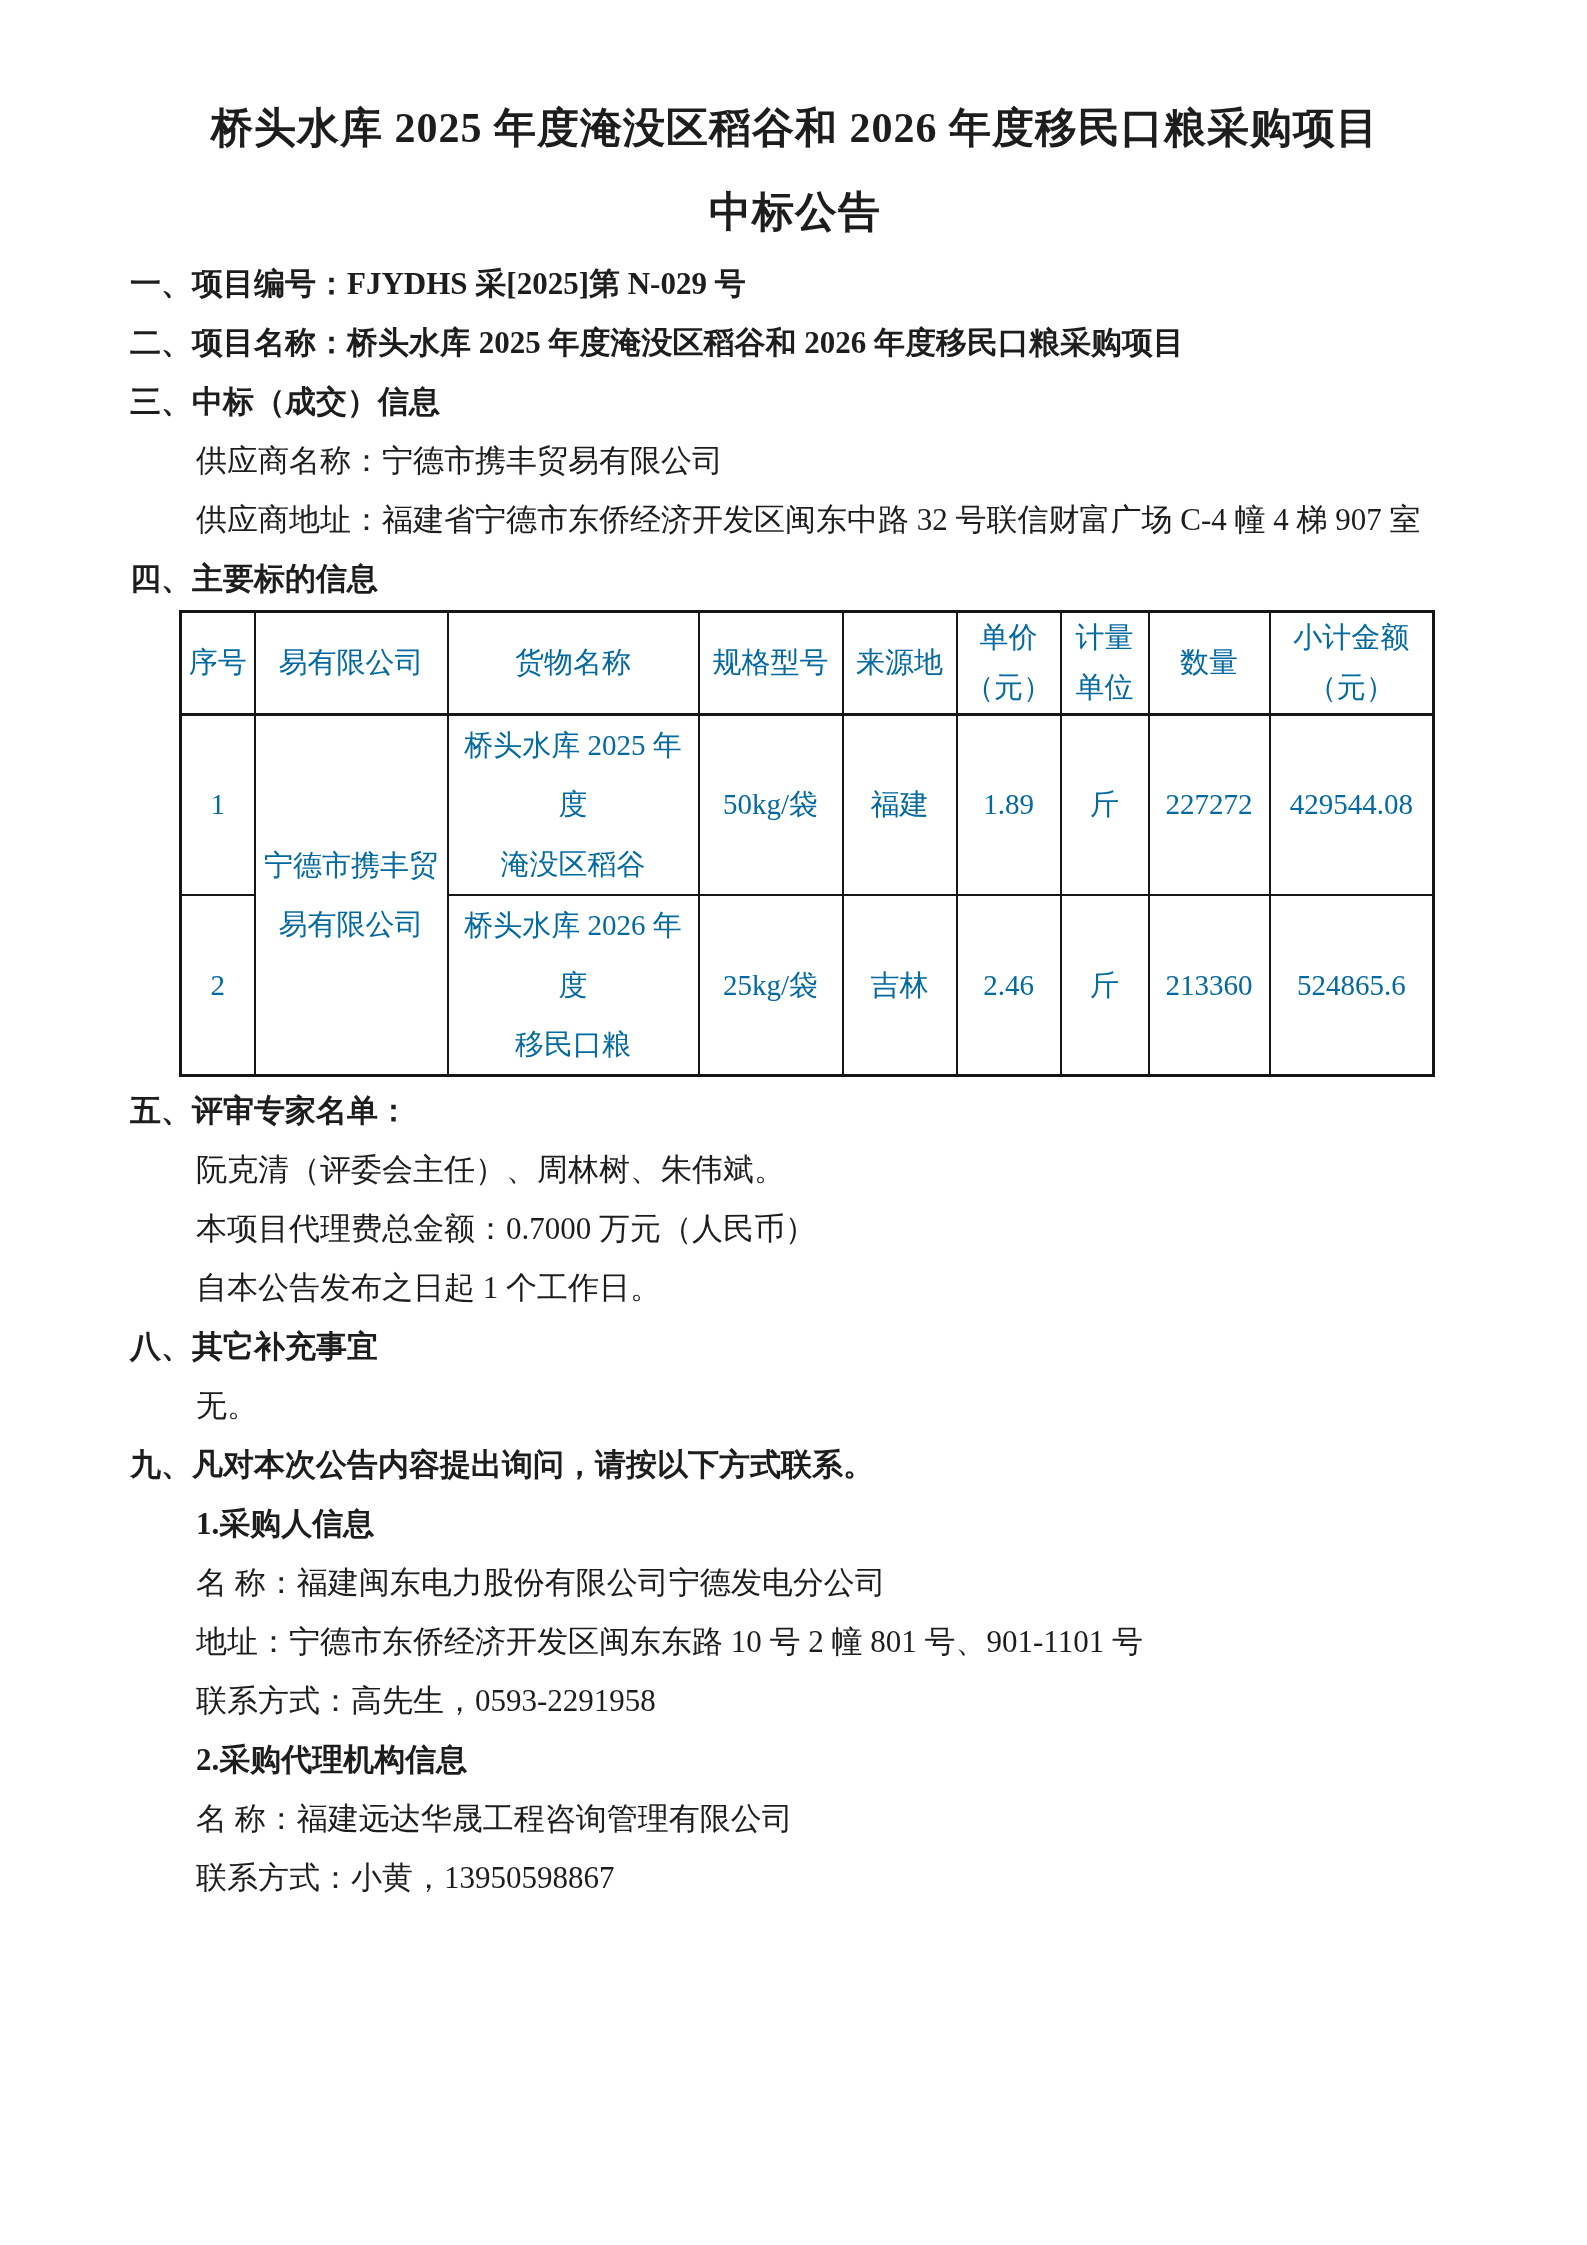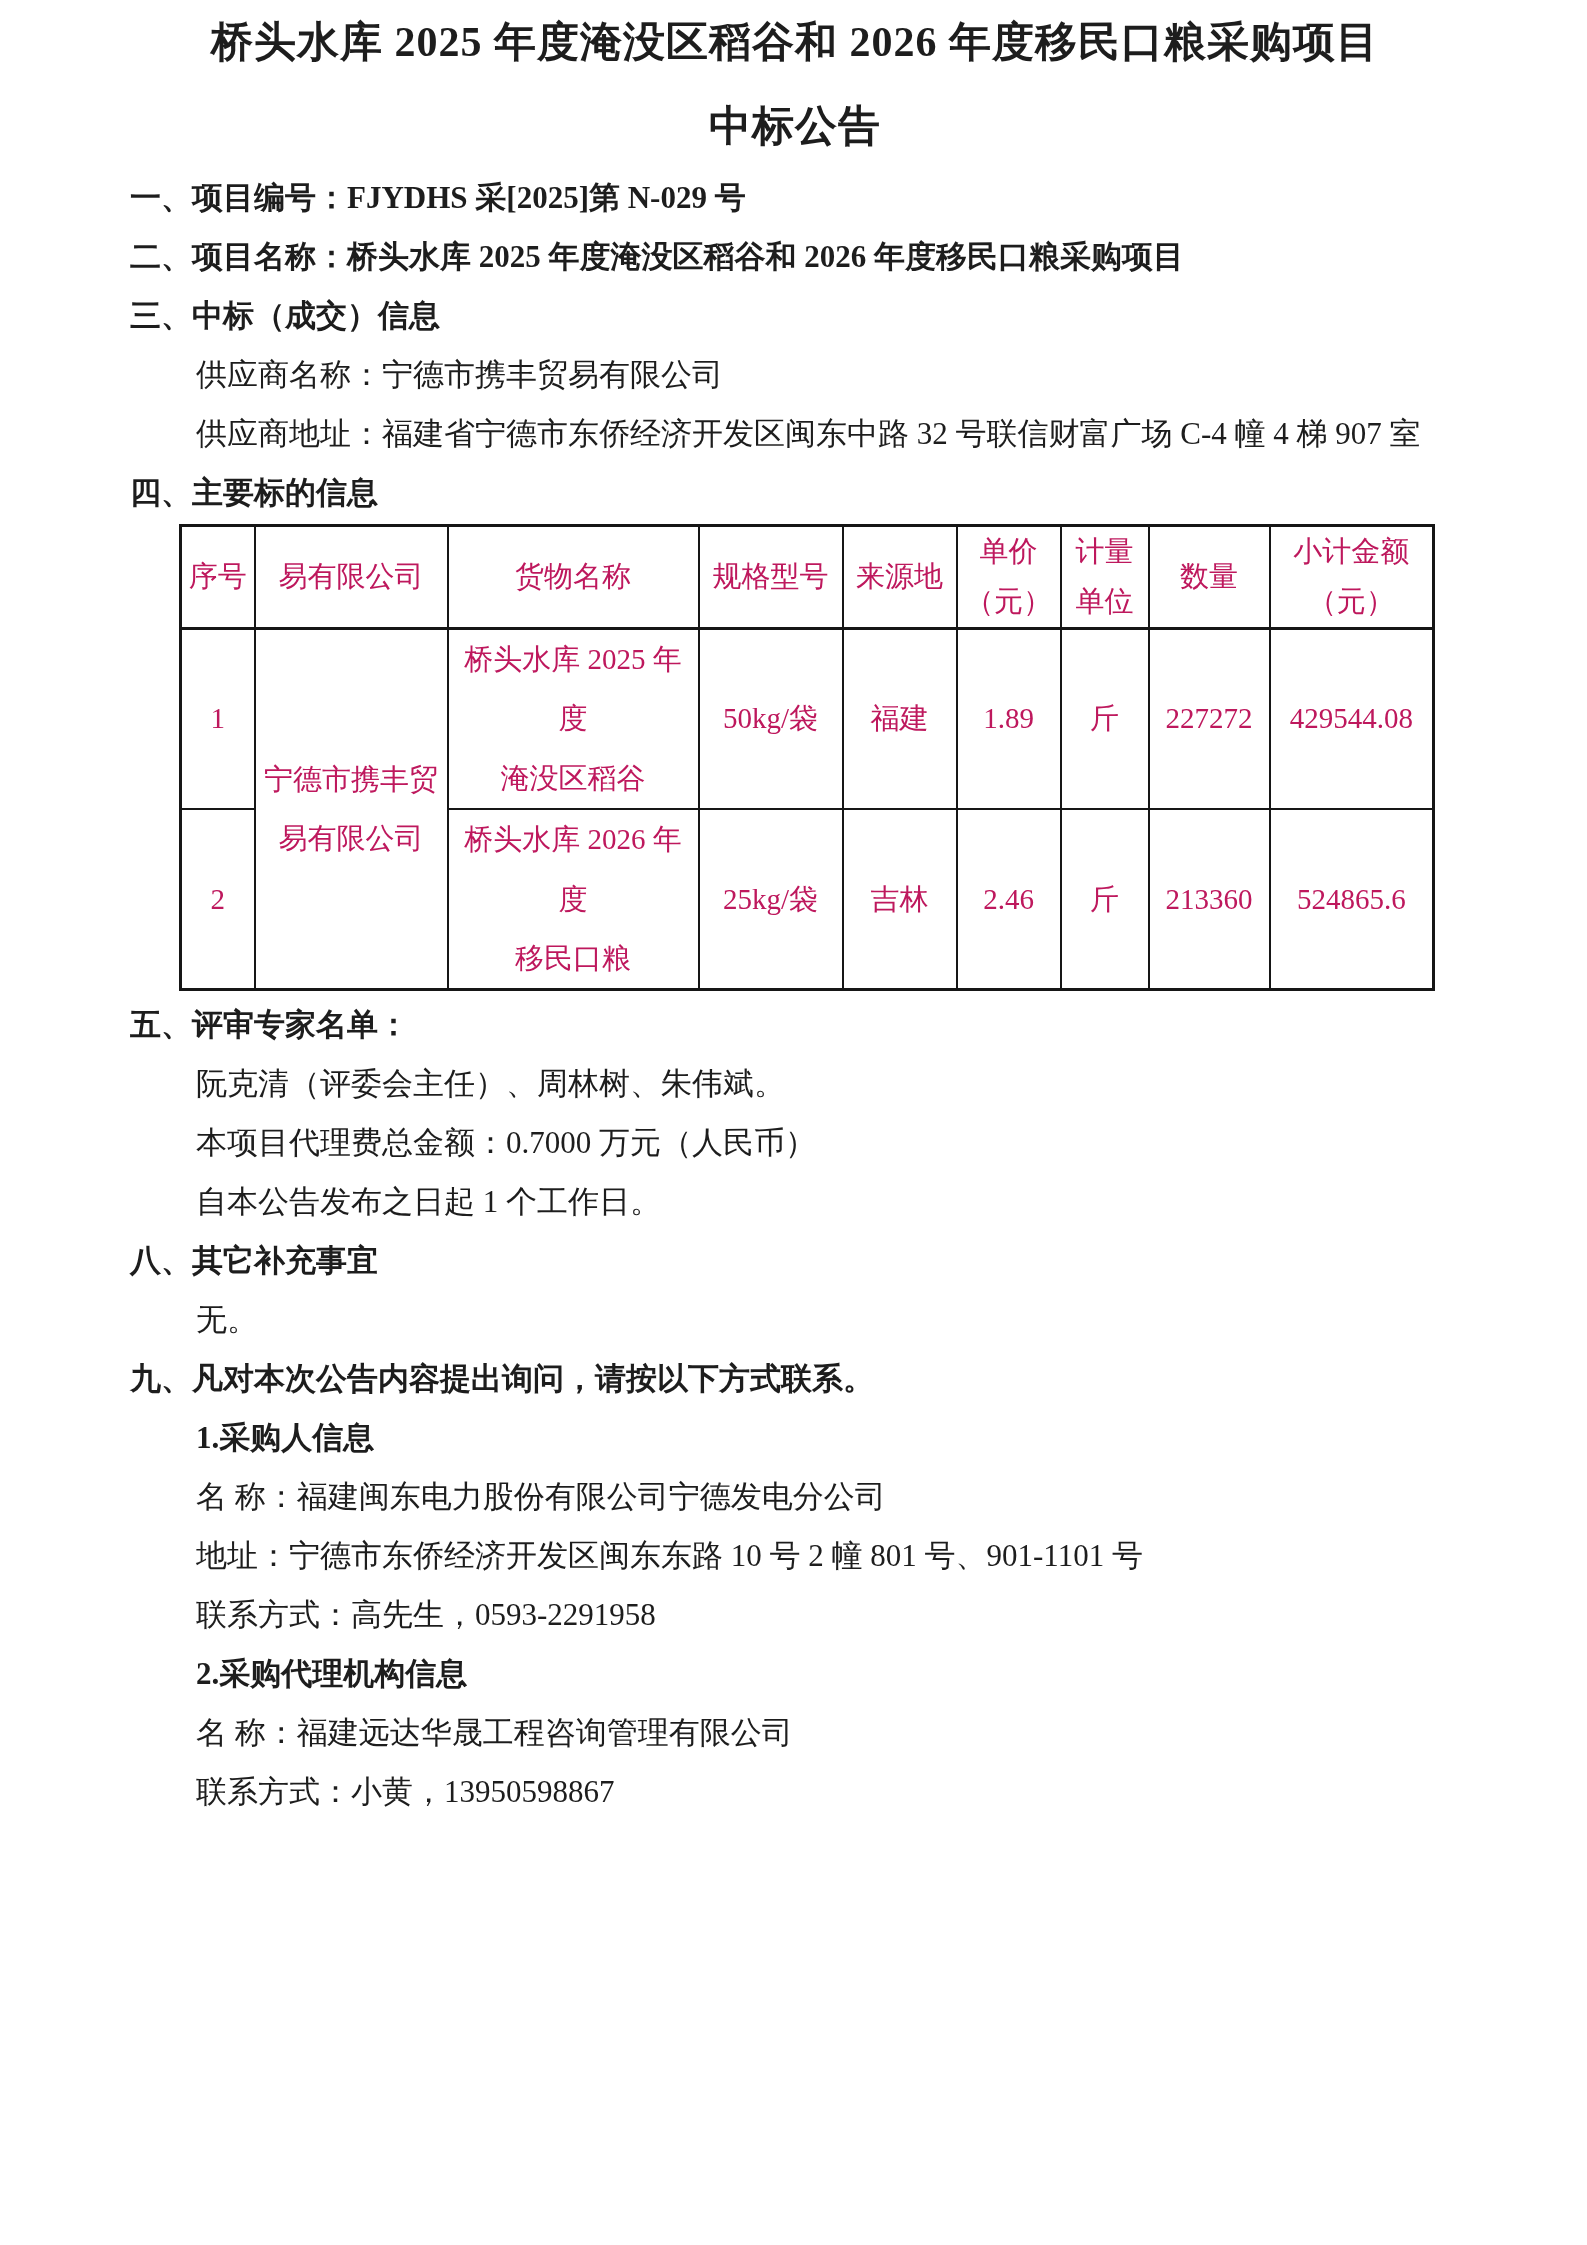--- a/index.html
+++ b/index.html
@@ -7,40 +7,41 @@
     position:relative;
     width:1587px;
     height:2245px;
     background:#ffffff;
     color:#1d1d1d;
     font-family:"Liberation Serif","DejaVu Serif",serif;
     overflow:hidden;
   }
   .content{padding:0 127px 0 130px;}
   .doc-title{
+    padding-top:86px;
     font-size:42px;
     line-height:84px;
     font-weight:bold;
     text-align:center;
     letter-spacing:1px;
   }
   .para{font-size:31px;line-height:59px;}
   .bold{font-weight:bold;}
   .ind{text-indent:66px;}
   .just{text-align:justify;}
   .preline{white-space:pre-line;}
 
   .tbl-wrap{margin:2px 0 4px 49px;}
   table.items{
     border-collapse:collapse;
     table-layout:fixed;
     width:1253px;
     text-align:center;
     font-size:29px;
-    color:#be185d;
+    color:#0369a1;
     border:3px solid #161616;
   }
   table.items th, table.items td{
     border:2px solid #161616;
     vertical-align:middle;
     padding:0 2px;
     overflow:hidden;
   }
   table.items thead th{
     font-weight:normal;

